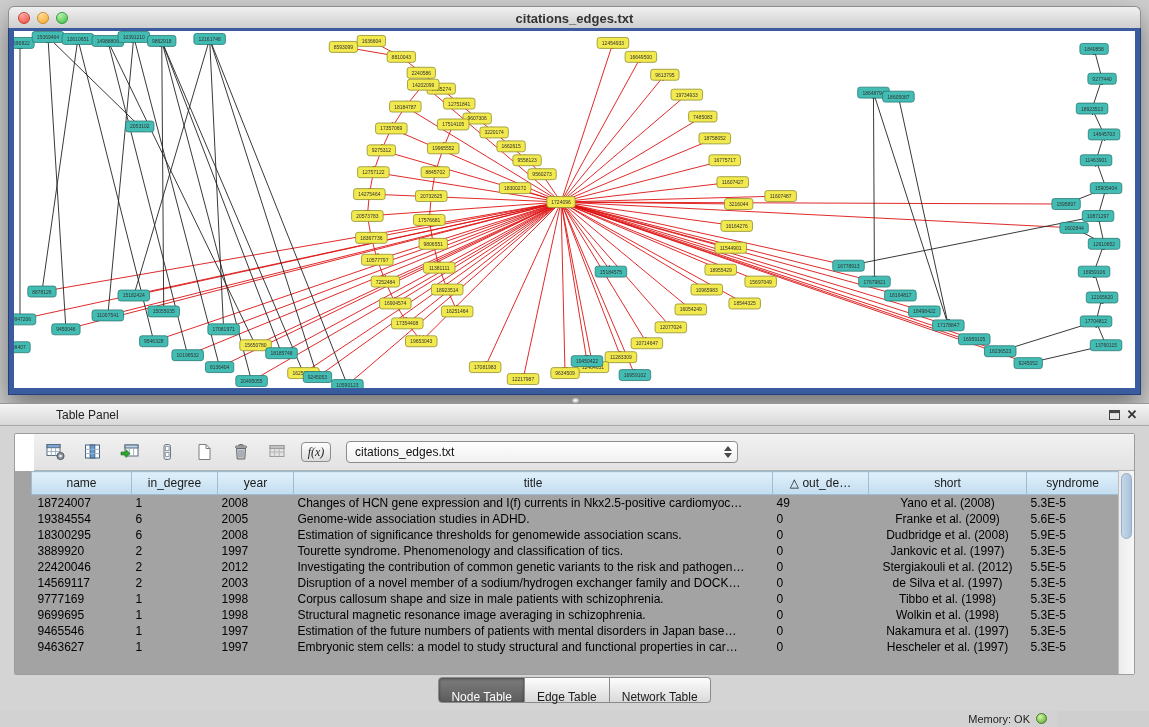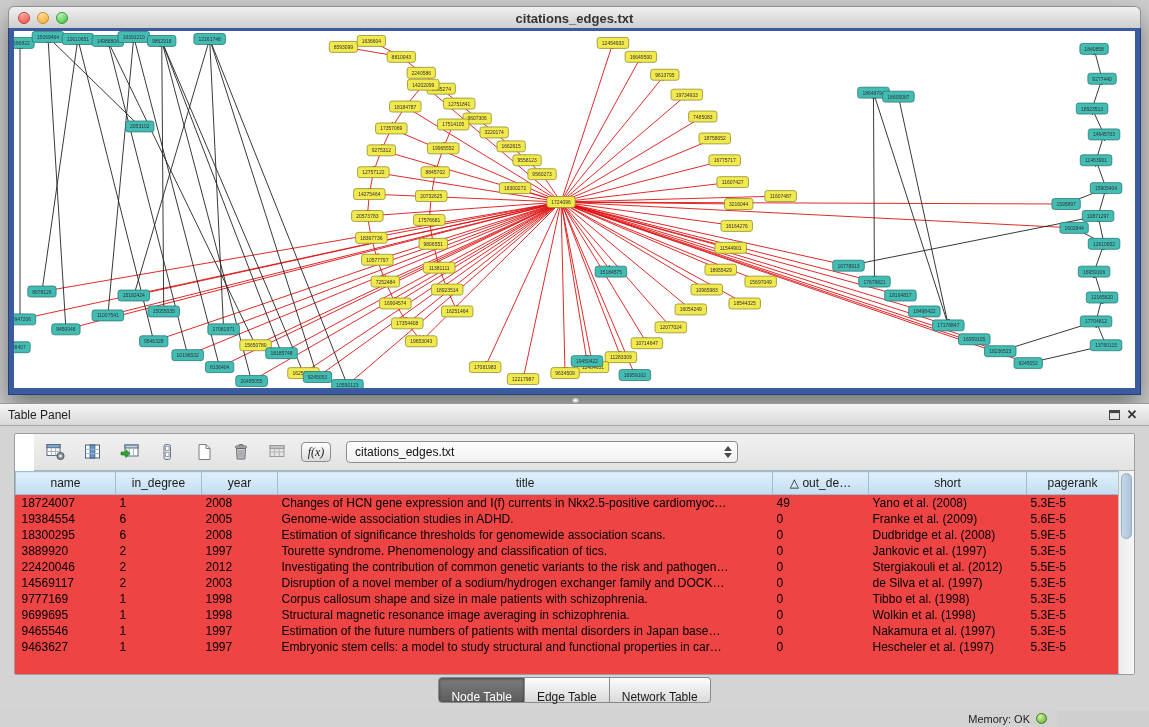--- a/index.html
+++ b/index.html
@@ -23,46 +23,46 @@
   .net-canvas{width:100%;height:100%;background:#ffffff;display:block;}
 
   
   #resize-dot{position:absolute;left:571px;top:397px;width:7px;height:5px;border-radius:50%;
               background:radial-gradient(#fdfdfd,#9a9a9a);border:1px solid #8a8a8a;}
 
   
   #table-panel{position:absolute;left:0;top:403px;width:1149px;height:307px;background:#d4d4d4;border-top:1px solid #979797;}
   .panel-header{height:21px;background:linear-gradient(#f5f5f5,#d8d8d8);border-bottom:1px solid #a8a8a8;
                 display:flex;align-items:center;padding:0 8px;}
-  .panel-title{font-size:12px;color:#222;}
+  .panel-title{font-size:12px;color:#222;margin-left:48px;}
   .panel-header .spacer{flex:1;}
   .ph-icon{width:18px;height:16px;display:flex;align-items:center;justify-content:center;color:#333;font-size:13px;font-weight:bold;cursor:default;}
 
   .panel-inner{position:absolute;left:14px;right:14px;top:29px;bottom:36px;background:#ffffff;
                border:1px solid #9d9d9d;border-radius:2px;}
   .toolbar{height:36px;background:linear-gradient(#f1f1f1,#e2e2e2);border-bottom:1px solid #b3b3b3;
            display:flex;align-items:center;gap:9px;padding:0 8px;margin-left:19px;}
   .tbtn{width:28px;height:28px;border:none;background:transparent;display:flex;align-items:center;justify-content:center;padding:0;}
   .fx-btn{min-width:30px;height:20px;border:1px solid #8d8d8d;border-radius:4px;background:linear-gradient(#ffffff,#dcdcdc);
           font-family:"Liberation Serif",serif;font-style:italic;font-size:12px;color:#222;display:flex;align-items:center;justify-content:center;padding:0 5px;}
   .combo{width:392px;height:22px;border:1px solid #8d8d8d;border-radius:4px;background:linear-gradient(#ffffff,#f0f0f0);
          display:flex;align-items:center;padding:0 2px 0 8px;box-sizing:border-box;margin-left:6px;}
   .combo-text{flex:1;font-size:12px;color:#111;white-space:nowrap;overflow:hidden;}
   .combo-stepper{width:14px;height:16px;display:flex;flex-direction:column;align-items:center;justify-content:center;gap:2px;}
   .tri-up{width:0;height:0;border-left:4px solid transparent;border-right:4px solid transparent;border-bottom:5px solid #4a4a4a;display:block;}
   .tri-dn{width:0;height:0;border-left:4px solid transparent;border-right:4px solid transparent;border-top:5px solid #4a4a4a;display:block;}
 
-  .table-wrap{position:absolute;left:0;right:15px;top:37px;bottom:0;overflow:hidden;background:#ef4444;}
+  .table-wrap{position:absolute;left:0;right:15px;top:37px;bottom:0;overflow:hidden;background:#a3a3a3;padding-left:16px;}
   table{border-collapse:collapse;table-layout:fixed;width:100%;}
   th{height:20px;font-size:12px;font-weight:normal;color:#1a1a1a;text-align:center;
      background:linear-gradient(#e0f0fb,#c3ddf0);border:1px solid #9fbdd2;border-left:none;white-space:nowrap;overflow:hidden;}
   th:first-child{border-left:1px solid #9fbdd2;}
   td{height:16px;font-size:12px;color:#000;padding:0 4px;white-space:nowrap;overflow:hidden;text-overflow:clip;}
   td.col0{padding-left:6px;}
-  td.col5{text-align:left;}
+  td.col5{text-align:center;}
   .vscroll{position:absolute;right:0;top:37px;bottom:0;width:15px;background:linear-gradient(90deg,#ececec,#f7f7f7);
            border-left:1px solid #bdbdbd;}
   .vthumb{position:absolute;left:2px;right:2px;top:2px;height:64px;border-radius:6px;
           background:linear-gradient(90deg,#c7d8e8,#a9c2da);border:1px solid #93aec6;}
 
   .tabs{position:absolute;left:0;right:0;bottom:8px;display:flex;justify-content:center;}
   .tab{font-size:12px;color:#1a1a1a;padding:12px 12px;height:20px;border:1px solid #8a8a8a;border-left:none;
        background:linear-gradient(#fdfdfd,#d9d9d9);box-sizing:border-box;}
   .tab:first-child{border-left:1px solid #8a8a8a;border-radius:4px 0 0 4px;}
   .tab:last-child{border-radius:0 4px 4px 0;}
@@ -777,21 +777,21 @@
             <col style="width:92px">
         </colgroup>
         <thead>
             <tr id="thead-row">
               <th>name</th>
               <th>in_degree</th>
               <th>year</th>
               <th>title</th>
               <th>△ out_de…</th>
               <th>short</th>
-              <th>pagerank</th>
+              <th>syndrome</th>
             </tr>
           </thead>
         <tbody id="tbody">
             <tr>
               <td class="col0">18724007</td>
               <td class="col1">1</td>
               <td class="col2">2008</td>
               <td class="col3">Changes of HCN gene expression and I(f) currents in Nkx2.5-positive cardiomyoc…</td>
               <td class="col4">49</td>
               <td class="col5">Yano et al. (2008)</td>

